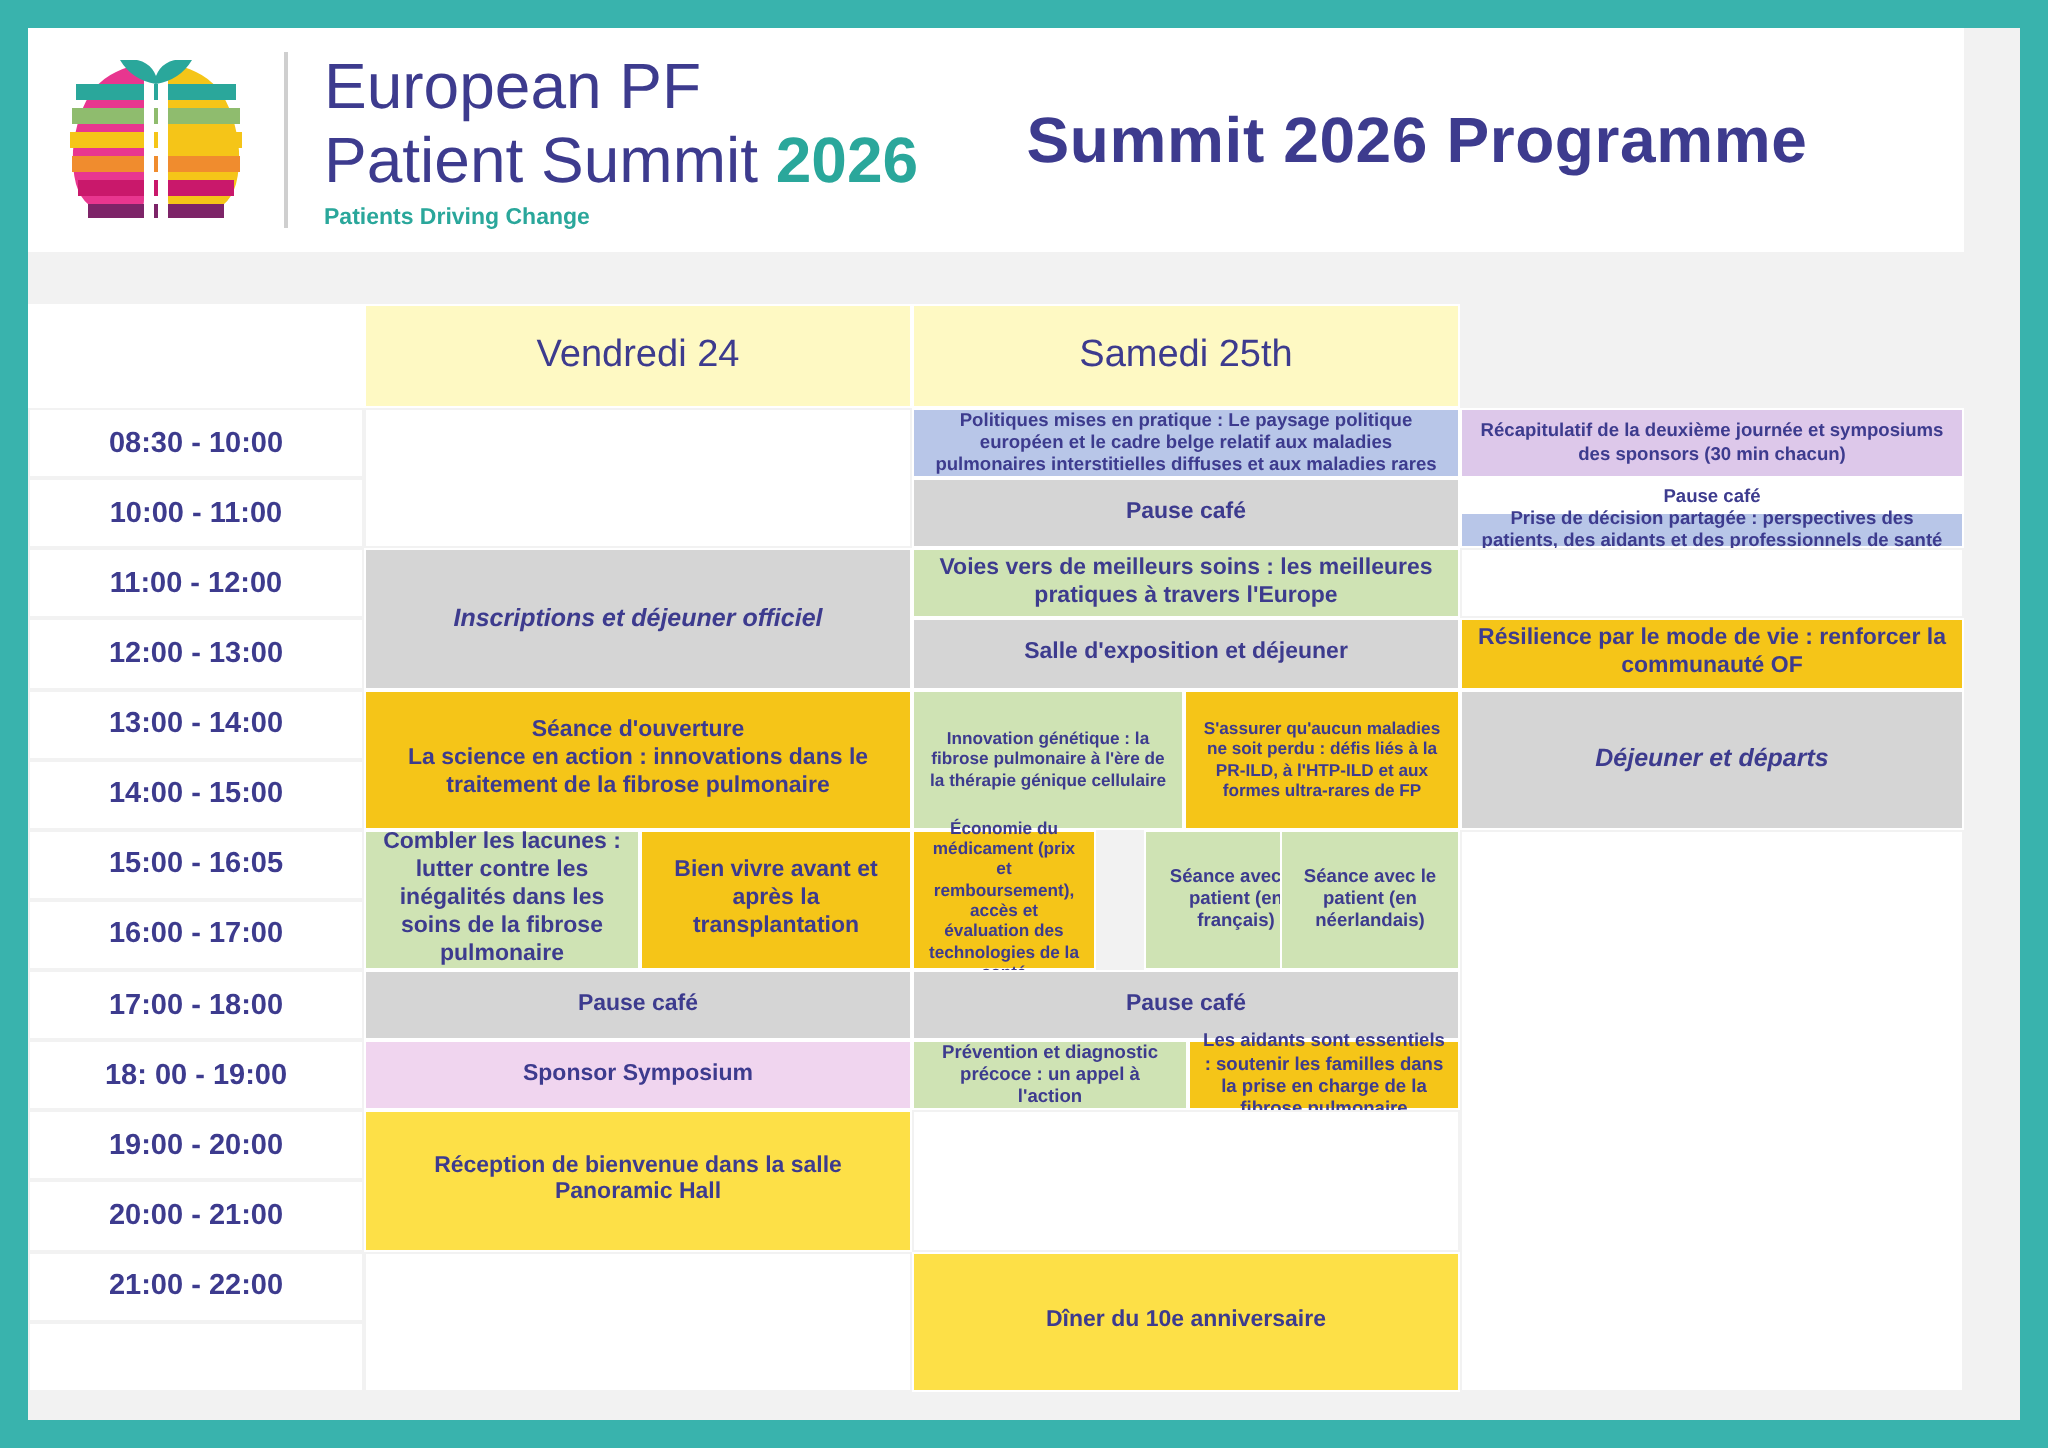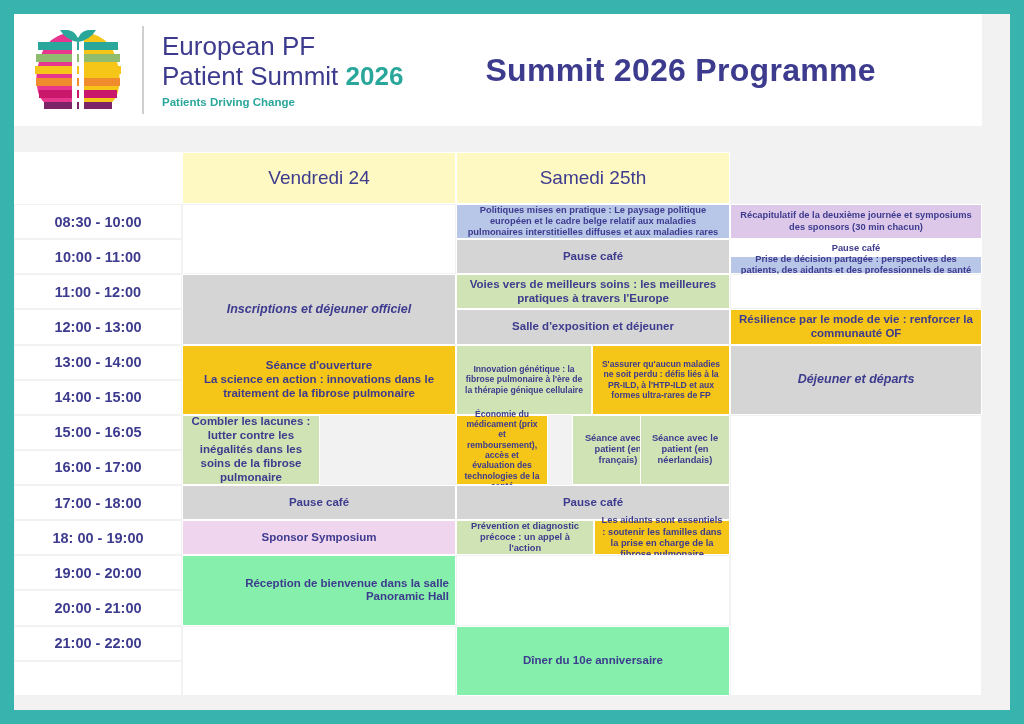--- a/index.html
+++ b/index.html
@@ -37,21 +37,21 @@
   }
   .divider {
     width:2px; height:88px; background:#cfcfcf;
     flex:0 0 2px;
   }
   .brand {
     padding-left:18px;
     flex:0 0 auto;
   }
   .brand-l1, .brand-l2 {
-    font-size:26px; color:#3d3b8e; line-height:1.14; font-weight:400;
+    font-size:32px; color:#3d3b8e; line-height:1.14; font-weight:400;
   }
   .brand-l2 .year { color:#2aa79b; font-weight:bold; }
   .brand-tag {
     margin-top:5px;
     font-size:11.5px; color:#2aa79b; font-weight:bold;
   }
   .hdr-title {
     flex:1 1 auto;
     text-align:center;
     font-size:32px; font-weight:bold; color:#3d3b8e;
@@ -94,21 +94,21 @@
     color:#3d3b8e;
     border:1px solid #ffffff;
     padding:3px 6px;
     line-height:1.2;
   }
   .s-lg { font-size:12.5px; font-weight:bold;font-style:italic; }
   .s-md { font-size:11.5px; font-weight:bold; }
   .s-sm { font-size:9.3px; font-weight:bold; }
   .s-xs { font-size:8.6px; font-weight:bold; }
 
-  .c-green  { background:#86efac;text-align:right; }
+  .c-green  { background:#fde047; }
   .c-lgreen { background:#cfe3b4; }
   .c-yellow { background:#f5c518; }
   .c-grey   { background:#d5d5d5; }
   .c-pink   { background:#f0d5ef; }
   .c-blue   { background:#b8c6e8; }
   .c-purple { background:#ddc8ea; }
   .c-white  { background:#ffffff; }
 </style>
 </head>
 <body>
@@ -170,20 +170,21 @@
     <div class="time" style="grid-column:1;grid-row:14;">21:00 - 22:00</div>
     <div class="time" style="grid-column:1;grid-row:15;"></div>
 
     <div class="empty" style="grid-column:2;grid-row:2/4;"></div>
     <div class="sess s-lg c-grey" style="grid-column:2;grid-row:4/6;">Inscriptions et déjeuner officiel</div>
     <div class="sess s-md c-yellow" style="grid-column:2;grid-row:6/8;">
       <span style="white-space:pre-line">Séance d'ouverture
 La science en action : innovations dans le traitement de la fibrose pulmonaire</span>
     </div>
     <div class="sess s-md c-lgreen" style="grid-column:2;grid-row:8/10;width:138px;">Combler les lacunes : lutter contre les inégalités dans les soins de la fibrose pulmonaire</div>
+    <div class="sess s-md c-yellow" style="grid-column:2;grid-row:8/10;margin-left:138px;">Bien vivre avant et après la transplantation</div>
     <div class="sess s-md c-grey" style="grid-column:2;grid-row:10;">Pause café</div>
     <div class="sess s-md c-pink" style="grid-column:2;grid-row:11;">Sponsor Symposium</div>
     <div class="sess s-md c-green" style="grid-column:2;grid-row:12/14;">Réception de bienvenue dans la salle Panoramic Hall</div>
     <div class="empty" style="grid-column:2;grid-row:14/16;"></div>
 
     <div class="sess s-sm c-blue" style="grid-column:3;grid-row:2;">Politiques mises en pratique : Le paysage politique européen et le cadre belge relatif aux maladies pulmonaires interstitielles diffuses et aux maladies rares</div>
     <div class="sess s-md c-grey" style="grid-column:3;grid-row:3;">Pause café</div>
     <div class="sess s-md c-lgreen" style="grid-column:3;grid-row:4;">Voies vers de meilleurs soins : les meilleures pratiques à travers l'Europe</div>
     <div class="sess s-md c-grey" style="grid-column:3;grid-row:5;">Salle d'exposition et déjeuner</div>
     <div class="sess s-xs c-lgreen" style="grid-column:3;grid-row:6/8;width:136px;">Innovation génétique : la fibrose pulmonaire à l'ère de la thérapie génique cellulaire</div>

